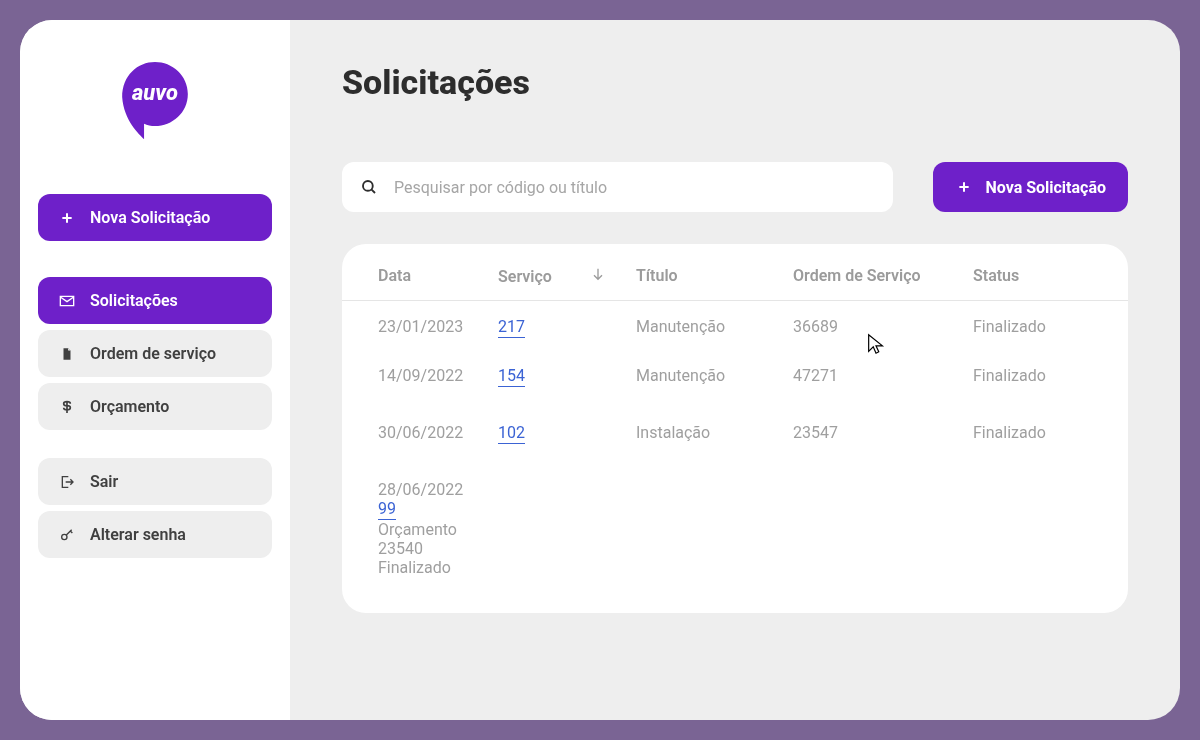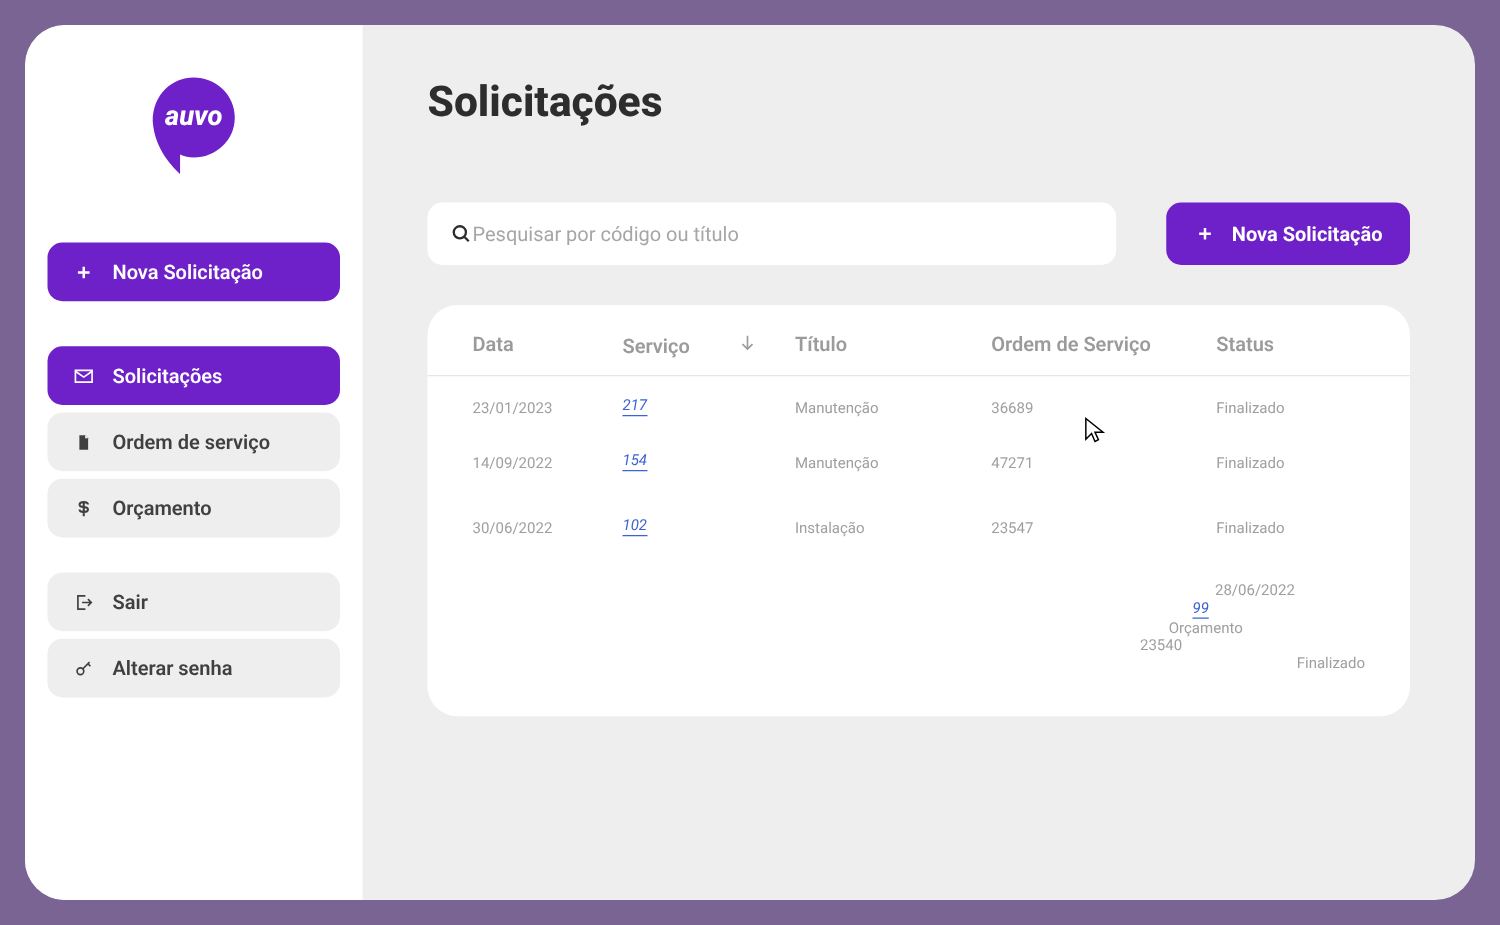--- a/index.html
+++ b/index.html
@@ -113,20 +113,21 @@
       margin-bottom: 32px;
       align-items: center;
     }
     .search {
       flex: 1;
       display: flex;
       align-items: center;
       background: #fff;
       border-radius: 12px;
       padding: 17px 18px;
+      gap: 16px;
       height: 50px;
     }
     .search input {
       border: none;
       outline: none;
       font-size: 16px;
       flex: 1;
       color: #333;
     }
     .search input::placeholder {
@@ -164,29 +165,28 @@
     }
     .col-data { width: 120px; }
     .col-codigo { width: 138px; display: flex; align-items: center; gap: 38px;}
     .col-titulo { width: 157px; }
     .col-ordem { width: 180px; }
     .col-status { flex: 1; }
     .trow {
       display: flex;
       padding: 16px 36px 12px 36px;
       color: #9f9f9f;
-      font-size: 12px;
-      align-items: flex-end;
+      font-size: 16px;
+      align-items: flex-start;
     }
     .trow .codigo-link {
       color: #3b63d4;
       text-decoration: none;
       border-bottom: 1px solid #3b63d4;
       padding-bottom: 1px;
-      font-style: italic;
     }
     .sort-arrow {
       color: #9b9b9b;
     }
     .cursor {
       position: absolute;
       width: 20px;
       height: 20px;
       pointer-events: none;
     }

